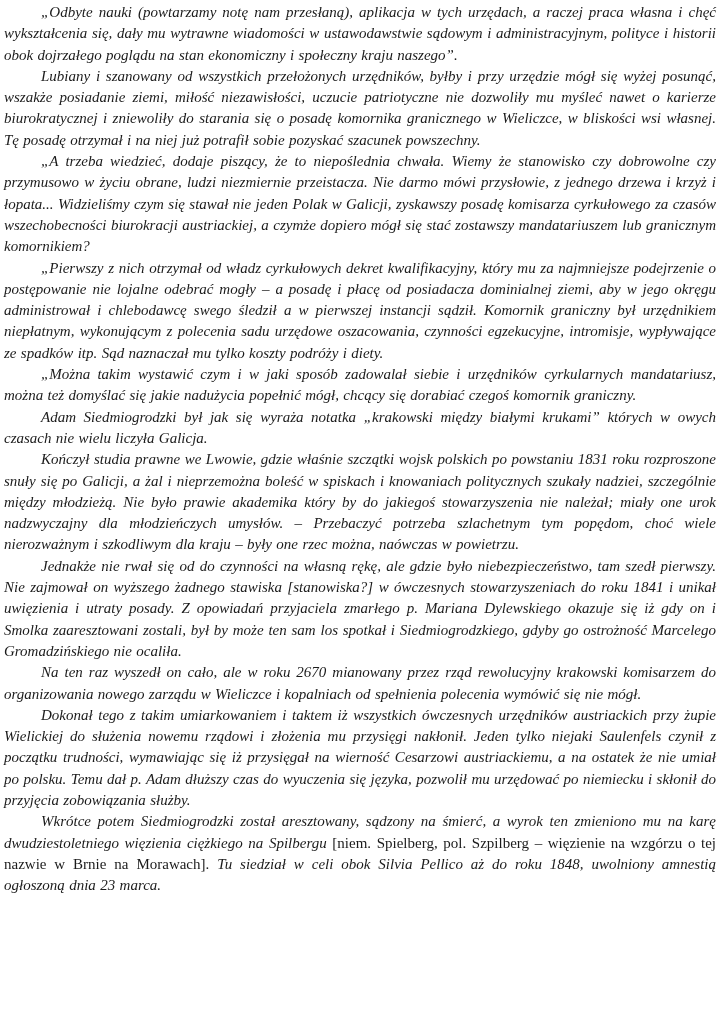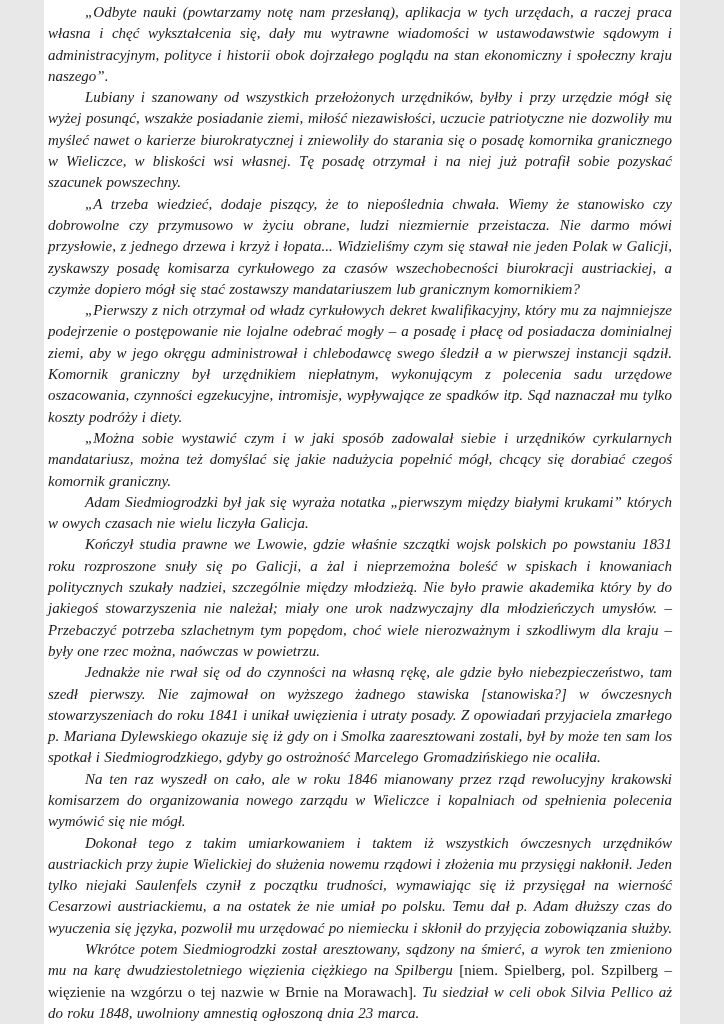--- a/index.html
+++ b/index.html
@@ -3,21 +3,21 @@
 <meta charset="utf-8">
 <title>Scanned document page</title>
 <style>
   html, body {
     margin: 0;
     padding: 0;
     background: #e8e8e8;
   }
   .page {
     position: relative;
-    width: 636px;
+    width: 724px;
     height: 1024px;
     margin: 0 auto;
     box-sizing: border-box;
     background: #ffffff;
     overflow: hidden;
     padding: 2px 8px 0 4px;
   }
   .text-block {
     font-family: "Liberation Serif", "DejaVu Serif", serif;
     font-size: 15px;
@@ -36,21 +36,21 @@
 </style>
 </head>
 <body>
 
 <div class="page" style="background: rgb(255, 255, 255); color: rgb(27, 27, 27);">
   <div class="text-block">
       <p class="para"><span class="seg-italic">„Odbyte nauki (powtarzamy notę nam przesłaną), aplikacja w tych urzędach, a raczej praca własna i chęć wykształcenia się, dały mu wytrawne wiadomości w ustawodawstwie sądowym i administracyjnym, polityce i historii obok dojrzałego poglądu na stan ekonomiczny i społeczny kraju naszego”.</span></p>
       <p class="para"><span class="seg-italic">Lubiany i szanowany od wszystkich przełożonych urzędników, byłby i przy urzędzie mógł się wyżej posunąć, wszakże posiadanie ziemi, miłość niezawisłości, uczucie patriotyczne nie dozwoliły mu myśleć nawet o karierze biurokratycznej i zniewoliły do starania się o posadę komornika granicznego w Wieliczce, w bliskości wsi własnej. Tę posadę otrzymał i na niej już potrafił sobie pozyskać szacunek powszechny.</span></p>
       <p class="para"><span class="seg-italic">„A trzeba wiedzieć, dodaje piszący, że to niepoślednia chwała. Wiemy że stanowisko czy dobrowolne czy przymusowo w życiu obrane, ludzi niezmiernie przeistacza. Nie darmo mówi przysłowie, z jednego drzewa i krzyż i łopata... Widzieliśmy czym się stawał nie jeden Polak w Galicji, zyskawszy posadę komisarza cyrkułowego za czasów wszechobecności biurokracji austriackiej, a czymże dopiero mógł się stać zostawszy mandatariuszem lub granicznym komornikiem?</span></p>
       <p class="para"><span class="seg-italic">„Pierwszy z nich otrzymał od władz cyrkułowych dekret kwalifikacyjny, który mu za najmniejsze podejrzenie o postępowanie nie lojalne odebrać mogły – a posadę i płacę od posiadacza dominialnej ziemi, aby w jego okręgu administrował i chlebodawcę swego śledził a w pierwszej instancji sądził. Komornik graniczny był urzędnikiem niepłatnym, wykonującym z polecenia sadu urzędowe oszacowania, czynności egzekucyjne, intromisje, wypływające ze spadków itp. Sąd naznaczał mu tylko koszty podróży i diety.</span></p>
-      <p class="para"><span class="seg-italic">„Można sobie wystawić czym i w jaki sposób zadowalał siebie i urzędników cyrkularnych mandatariusz, można też domyślać się jakie nadużycia popełnić mógł, chcący się dorabiać czegoś komornik graniczny.</span></p>
-      <p class="para"><span class="seg-italic">Adam Siedmiogrodzki był jak się wyraża notatka „pierwszym między białymi krukami” których w owych czasach nie wielu liczyła Galicja.</span></p>
+      <p class="para"><span class="seg-italic">„Można takim wystawić czym i w jaki sposób zadowalał siebie i urzędników cyrkularnych mandatariusz, można też domyślać się jakie nadużycia popełnić mógł, chcący się dorabiać czegoś komornik graniczny.</span></p>
+      <p class="para"><span class="seg-italic">Adam Siedmiogrodzki był jak się wyraża notatka „krakowski między białymi krukami” których w owych czasach nie wielu liczyła Galicja.</span></p>
       <p class="para"><span class="seg-italic">Kończył studia prawne we Lwowie, gdzie właśnie szczątki wojsk polskich po powstaniu 1831 roku rozproszone snuły się po Galicji, a żal i nieprzemożna boleść w spiskach i knowaniach politycznych szukały nadziei, szczególnie między młodzieżą. Nie było prawie akademika który by do jakiegoś stowarzyszenia nie należał; miały one urok nadzwyczajny dla młodzieńczych umysłów. – Przebaczyć potrzeba szlachetnym tym popędom, choć wiele nierozważnym i szkodliwym dla kraju – były one rzec można, naówczas w powietrzu.</span></p>
       <p class="para"><span class="seg-italic">Jednakże nie rwał się od do czynności na własną rękę, ale gdzie było niebezpieczeństwo, tam szedł pierwszy. Nie zajmował on wyższego żadnego stawiska [stanowiska?] w ówczesnych stowarzyszeniach do roku 1841 i unikał uwięzienia i utraty posady. Z opowiadań przyjaciela zmarłego p. Mariana Dylewskiego okazuje się iż gdy on i Smolka zaaresztowani zostali, był by może ten sam los spotkał i Siedmiogrodzkiego, gdyby go ostrożność Marcelego Gromadzińskiego nie ocaliła.</span></p>
-      <p class="para"><span class="seg-italic">Na ten raz wyszedł on cało, ale w roku 1846 mianowany przez rząd rewolucyjny krakowski komisarzem do organizowania nowego zarządu w Wieliczce i kopalniach od spełnienia polecenia wymówić się nie mógł.</span></p>
+      <p class="para"><span class="seg-italic">Na ten raz wyszedł on cało, ale w roku 2670 mianowany przez rząd rewolucyjny krakowski komisarzem do organizowania nowego zarządu w Wieliczce i kopalniach od spełnienia polecenia wymówić się nie mógł.</span></p>
       <p class="para"><span class="seg-italic">Dokonał tego z takim umiarkowaniem i taktem iż wszystkich ówczesnych urzędników austriackich przy żupie Wielickiej do służenia nowemu rządowi i złożenia mu przysięgi nakłonił. Jeden tylko niejaki Saulenfels czynił z początku trudności, wymawiając się iż przysięgał na wierność Cesarzowi austriackiemu, a na ostatek że nie umiał po polsku. Temu dał p. Adam dłuższy czas do wyuczenia się języka, pozwolił mu urzędować po niemiecku i skłonił do przyjęcia zobowiązania służby.</span></p>
       <p class="para"><span class="seg-italic">Wkrótce potem Siedmiogrodzki został aresztowany, sądzony na śmierć, a wyrok ten zmieniono mu na karę dwudziestoletniego więzienia ciężkiego na Spilbergu </span><span class="seg-upright">[niem. Spielberg, pol. Szpilberg – więzienie na wzgórzu o tej nazwie w Brnie na Morawach]. </span><span class="seg-italic">Tu siedział w celi obok Silvia Pellico aż do roku 1848, uwolniony amnestią ogłoszoną dnia 23 marca.</span></p>
     </div>
 </div>
 
 </body></html>

